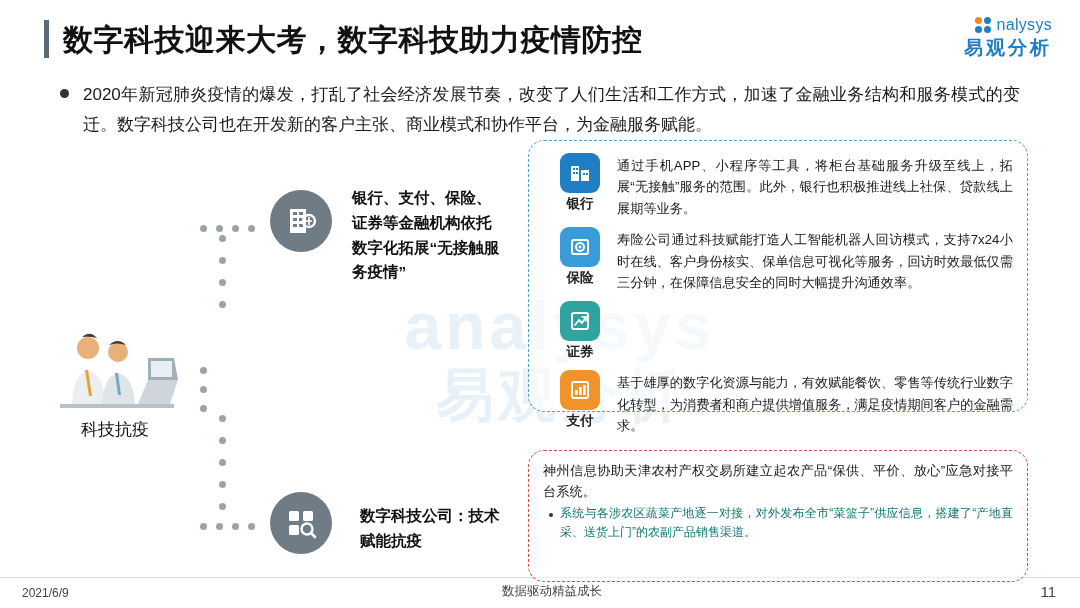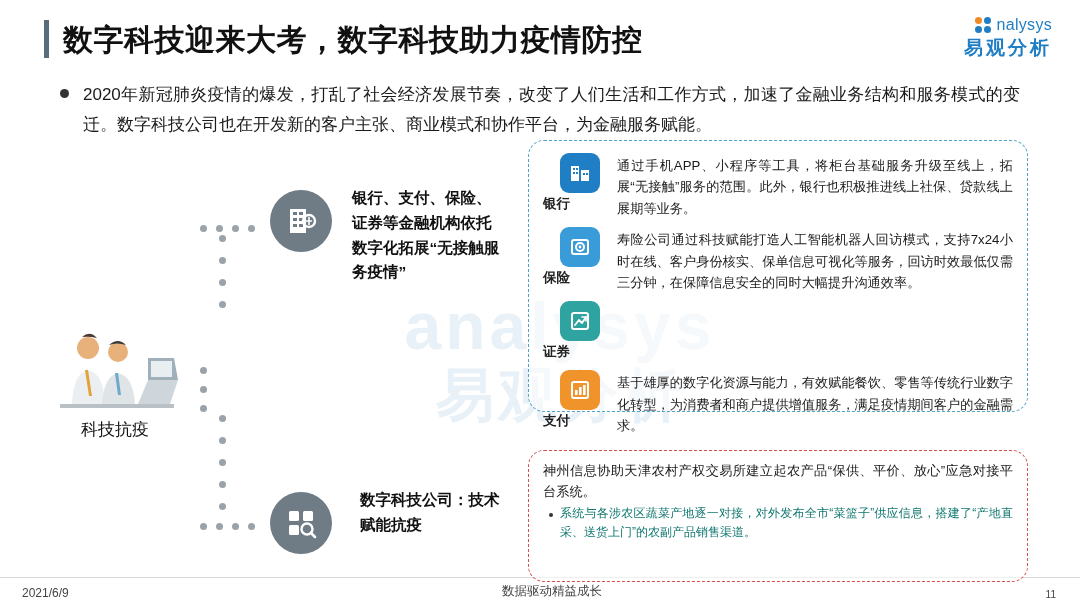--- a/index.html
+++ b/index.html
@@ -179,21 +179,21 @@
 
   .node-label {
     position: absolute;
     z-index: 2;
     font-size: 15.5px;
     font-weight: bold;
     color: #111;
     line-height: 1.6;
   }
   .node-label-1 { left: 352px; top: 186px; width: 150px; }
-  .node-label-2 { left: 360px; top: 488px; width: 150px; }
+  .node-label-2 { left: 360px; top: 504px; width: 150px; }
 
   
   .panel-top {
     position: absolute;
     left: 528px;
     top: 140px;
     width: 500px;
     height: 272px;
     border: 1.5px dashed #4fa3c7;
     border-radius: 16px;
@@ -203,20 +203,21 @@
   }
   .prow {
     display: flex;
     align-items: flex-start;
     padding: 0 14px;
     box-sizing: border-box;
   }
   .prow-icon {
     width: 74px;
     flex: none;
+    text-align: center;
   }
   .icon-badge {
     width: 40px;
     height: 40px;
     border-radius: 9px;
     margin: 0 auto 2px auto;
     display: flex;
     align-items: center;
     justify-content: center;
     color: #fff;
@@ -297,21 +298,21 @@
     width: 1080px;
     text-align: center;
     font-size: 12.5px;
     color: #444;
     padding-left: 12px;
   }
   .footer-page {
     position: absolute;
     right: 24px;
     bottom: 8px;
-    font-size: 10px;
+    font-size: 15px;
     color: #444;
   }
 </style>
 </head>
 <body>
 
 <div class="slide">
 
   <div class="watermark">
     <div class="wm1">analysys</div>

